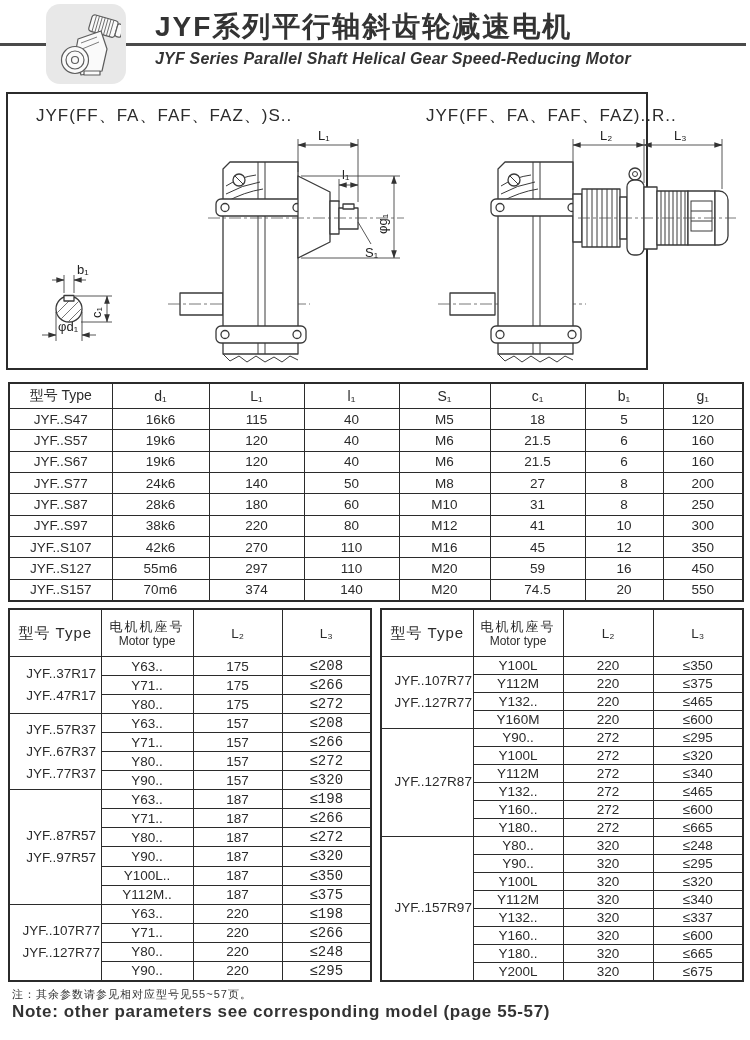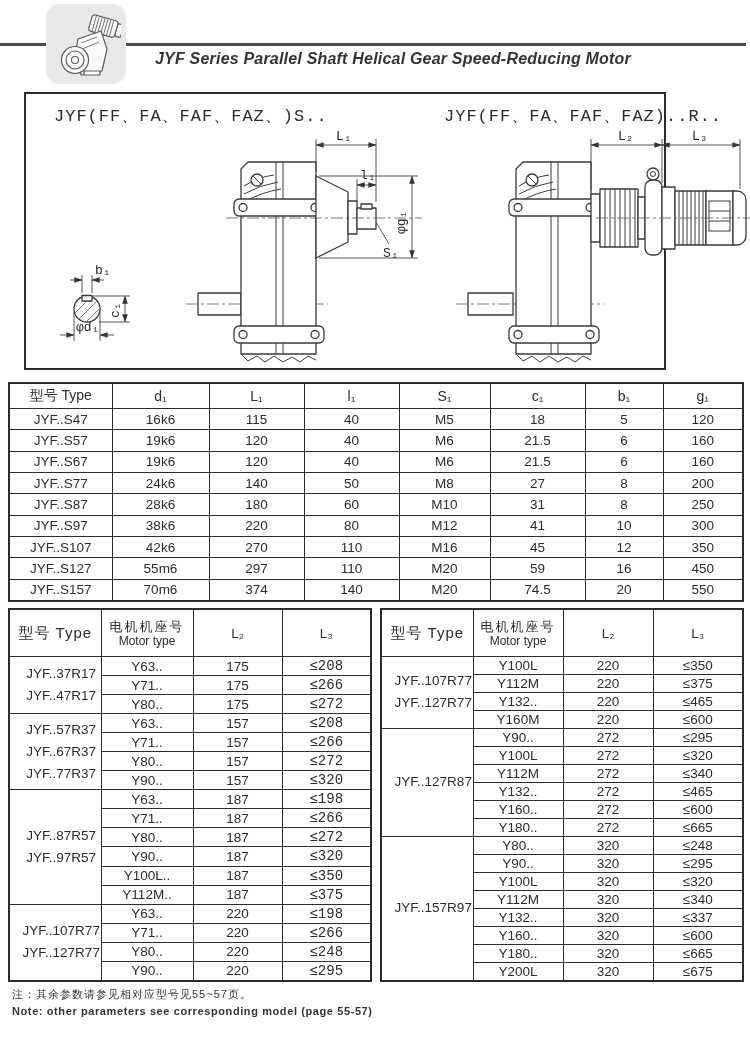--- a/index.html
+++ b/index.html
@@ -7,21 +7,21 @@
         font-family:"Liberation Sans",sans-serif;color:#2b2b2b;}
 
   
   .hdr-line{position:absolute;left:0;top:43px;width:746px;height:3px;background:#4a4a4a;z-index:1;}
   .logo{position:absolute;left:46px;top:4px;width:80px;height:80px;background:#e8e8e8;
         border-radius:14px;z-index:2;display:flex;align-items:center;justify-content:center;}
   .title-zh{position:absolute;left:155px;top:8px;font-size:28px;font-weight:bold;letter-spacing:2px;color:#333;z-index:2;}
   .title-en{position:absolute;left:155px;top:50px;font-size:16px;font-weight:bold;color:#333;letter-spacing:0.2px;font-style:italic;}
 
   
-  .diagram{position:absolute;left:24px;top:92px;width:642px;height:278px;border:2px solid #2b2b2b;box-sizing:border-box;font-family:Liberation Mono, monospace;}
+  .diagram{position:absolute;left:6px;top:92px;width:642px;height:278px;border:2px solid #2b2b2b;box-sizing:border-box;}
   .diagram svg{display:block;}
   .dtitle{font-size:17px;fill:#2b2b2b;letter-spacing:1px;}
   .ol{fill:#ffffff;stroke:#3a3a3a;stroke-width:1.3;stroke-linejoin:round;}
   .th1{fill:none;stroke:#3a3a3a;stroke-width:1;}
   .cl{stroke:#555;stroke-width:0.8;stroke-dasharray:12 3 3 3;fill:none;}
   .dim{stroke:#444;stroke-width:0.9;fill:none;}
   .dimt{font-size:13px;fill:#222;}
   .hatch{stroke:#666;stroke-width:0.9;}
 
   
@@ -36,21 +36,21 @@
   .type-h{font-size:15px;letter-spacing:1px;}
   .mh-zh{font-size:13px;letter-spacing:2px;line-height:17px;}
   .mh-en{font-size:12px;line-height:13px;}
   .model-cell div{line-height:22px;padding-left:12px;}
   .le-serif{font-family:Liberation Mono, monospace;font-size:14px;}
   .le-sans{font-family:"Liberation Sans",sans-serif;}
 
   
   .note{position:absolute;left:12px;top:986px;color:#333;}
   .note-zh{font-size:11px;font-weight:normal;letter-spacing:1px;line-height:17px;}
-  .note-en{font-size:11px;font-weight:bold;letter-spacing:0.6px;line-height:17px;}
+  .note-en{font-size:17px;font-weight:bold;letter-spacing:0.6px;line-height:17px;}
 </style>
 </head>
 <body>
 
 <div id="page">
 
   <div class="hdr-line"></div>
   <div class="logo">
     <svg width="70" height="70" viewBox="0 0 70 70">
       <g stroke="#5c5c5c" stroke-width="1.2" fill="#fafafa" stroke-linejoin="round">
@@ -61,20 +61,21 @@
         </g>
         <path d="M27,30 L50,22 L56,40 L51,62 L30,66 L24,46 Z"></path>
         <path d="M30,34 L46,28 M31,40 L48,33" fill="none" stroke-width="0.8"></path>
         <circle cx="24" cy="51" r="13.5"></circle>
         <circle cx="24" cy="51" r="9"></circle>
         <circle cx="24" cy="51" r="3.5"></circle>
         <rect x="33" y="62" width="16" height="4"></rect>
       </g>
     </svg>
   </div>
+  <div class="title-zh">JYF系列平行轴斜齿轮减速电机</div>
   <div class="title-en">JYF Series Parallel Shaft Helical Gear Speed-Reducing Motor</div>
 
   <div class="diagram">
     <svg width="730" height="274" viewBox="0 0 730 274">
       <defs>
         <marker id="ar" viewBox="0 0 10 10" refX="9.5" refY="5" markerWidth="9" markerHeight="9" orient="auto-start-reverse">
           <path d="M0,1.5 L10,5 L0,8.5 z" fill="#333"></path>
         </marker>
         <clipPath id="cc">
             <circle cx="61" cy="215" r="12.2"></circle>

